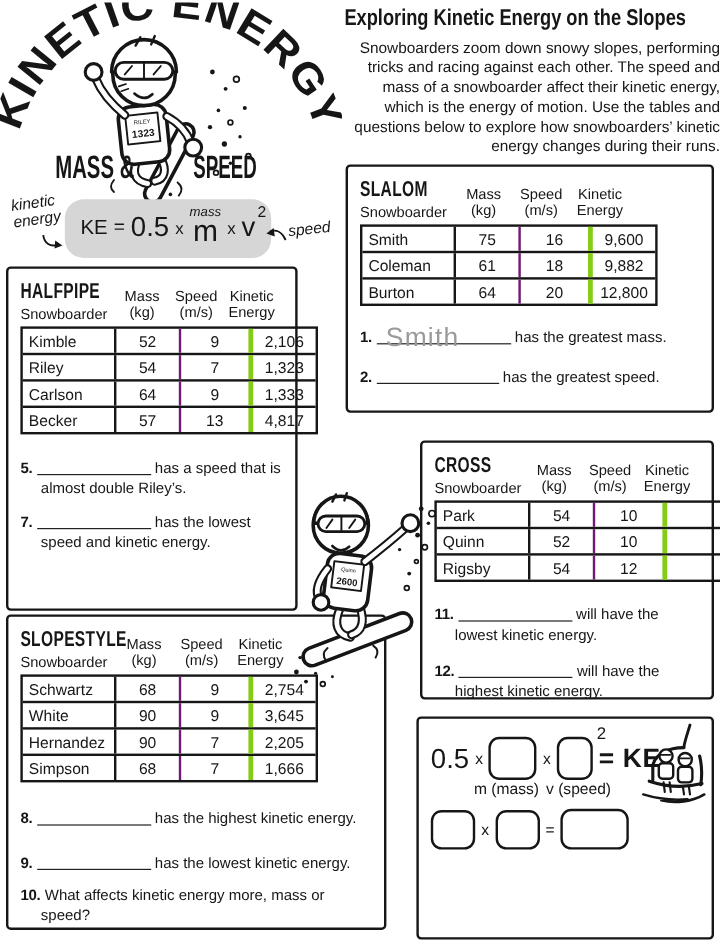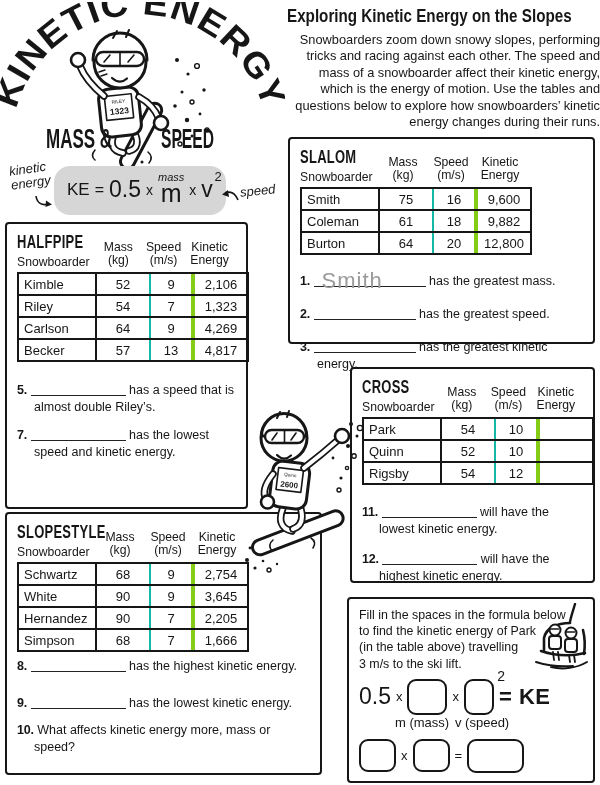--- a/index.html
+++ b/index.html
@@ -14,21 +14,21 @@
   .ttitle{font-size:18px;font-weight:bold;letter-spacing:.4px;white-space:nowrap;
           transform:scaleX(.72);transform-origin:left bottom;}
   .tsub{font-size:12.2px;margin-top:2px;}
   .wtable{display:inline-block;border:2px solid #161616;}
   .trow{display:flex;border-top:2px solid #161616;}
   .trow:first-child{border-top:none;}
   .cell{box-sizing:border-box;height:20px;display:flex;align-items:center;justify-content:center;
         font-size:13px;}
   .c0{width:76px;justify-content:flex-start;padding-left:5px;}
   .c1{width:54px;border-left:2px solid #161616;}
-  .c2{width:42px;border-left:2px solid #14b8a6;}
+  .c2{width:58px;border-left:2px solid #701a75;}
   .c3{width:56px;border-left:4px solid #84cc16;}
   
   .q{font-size:12.5px;line-height:17px;padding-left:17px;text-indent:-17px;}
   .qnum{font-weight:bold;letter-spacing:-.2px;}
   .blank{display:inline-block;width:95px;border-bottom:1.5px solid #222;height:13px;
          vertical-align:-2px;position:relative;text-indent:0;}
   .answer{position:absolute;left:8px;bottom:-3px;font-size:22px;color:#9a9a9a;
           letter-spacing:1px;white-space:nowrap;}
   
   .heading{position:absolute;left:287px;top:5px;font-size:19px;font-weight:bold;white-space:nowrap;
@@ -207,25 +207,20 @@
         <span class="blank" style="width:112px">
           <span class="answer">Smith</span>
         </span>
         <span>has the greatest mass.</span>
       </div>
       <div class="q" style="margin-bottom:16px">
         <span class="qnum">2.</span>
         <span class="blank" style="width:102px"></span>
         <span>has the greatest speed.</span>
       </div>
-      <div class="q">
-        <span class="qnum">3.</span>
-        <span class="blank" style="width:102px"></span>
-        <span>has the greatest kinetic energy.</span>
-      </div>
     </div>
   </div>
 
   <div class="panel" style="left:5px;top:222px;width:243px;height:287px">
     <div class="thead">
       <div class="hc0">
         <div class="ttitle">HALFPIPE</div>
         <div class="tsub">Snowboarder</div>
       </div>
       <div class="hc1 hcol">Mass
@@ -245,21 +240,21 @@
       <div class="trow">
         <div class="cell c0">Riley</div>
         <div class="cell c1">54</div>
         <div class="cell c2">7</div>
         <div class="cell c3">1,323</div>
       </div>
       <div class="trow">
         <div class="cell c0">Carlson</div>
         <div class="cell c1">64</div>
         <div class="cell c2">9</div>
-        <div class="cell c3">4,269</div>
+        <div class="cell c3">1,333</div>
       </div>
       <div class="trow">
         <div class="cell c0">Becker</div>
         <div class="cell c1">57</div>
         <div class="cell c2">13</div>
         <div class="cell c3">4,817</div>
       </div>
     </div>
     <div style="margin-top:20px">
       <div class="q" style="margin-bottom:11px">
@@ -354,21 +349,21 @@
         <div class="cell c2">7</div>
         <div class="cell c3">2,205</div>
       </div>
       <div class="trow">
         <div class="cell c0">Simpson</div>
         <div class="cell c1">68</div>
         <div class="cell c2">7</div>
         <div class="cell c3">1,666</div>
       </div>
     </div>
-    <div style="margin-top:6px">
+    <div style="margin-top:22px">
       <div class="q" style="margin-bottom:20px">
         <span class="qnum">8.</span>
         <span class="blank"></span>
         <span>has the highest kinetic energy.</span>
       </div>
       <div class="q" style="margin-bottom:10px">
         <span class="qnum">9.</span>
         <span class="blank"></span>
         <span>has the lowest kinetic energy.</span>
       </div>
@@ -389,24 +384,20 @@
         <circle cx="22" cy="27" r="5.5" fill="#fff" stroke-width="2"></circle>
         <circle cx="38" cy="30" r="5.5" fill="#fff" stroke-width="2"></circle>
         <path d="M 17.5,26 h 8 M 33.5,29 h 8" stroke-width="1.4"></path>
         <rect x="16" y="33" width="12" height="13" rx="3" fill="#fff" stroke-width="2"></rect>
         <rect x="32" y="36" width="12" height="13" rx="3" fill="#fff" stroke-width="2"></rect>
         <path d="M 8,48 C 20,52 36,54 52,50" stroke-width="2.6"></path>
         <path d="M 20,49 l 1,8 M 25,49 l 1,8 M 36,52 l 1,7 M 41,52 l 1,7" stroke-width="1.8"></path>
         <path d="M 3,59 C 16,63 28,64 40,63 M 18,64 C 30,67 44,65 54,59" stroke-width="2"></path>
       </g>
     </svg>
-    <div class="instructions">Fill in the spaces in the formula below
-to find the kinetic energy of Park
-(in the table above) travelling
-3 m/s to the ski lift.</div>
     <div class="fx-row">
       <span class="f-big">0.5</span>
       <span class="f-x">x</span>
       <span class="fbox" style="width:40px;height:36px"></span>
       <span class="f-x">x</span>
       <span style="position:relative;display:inline-block">
         <span class="fbox" style="width:30px;height:36px;display:block"></span>
         <span style="position:absolute;top:-11px;right:-11px;font-size:14px">2</span>
       </span>
       <span class="f-eqke">= KE</span>

